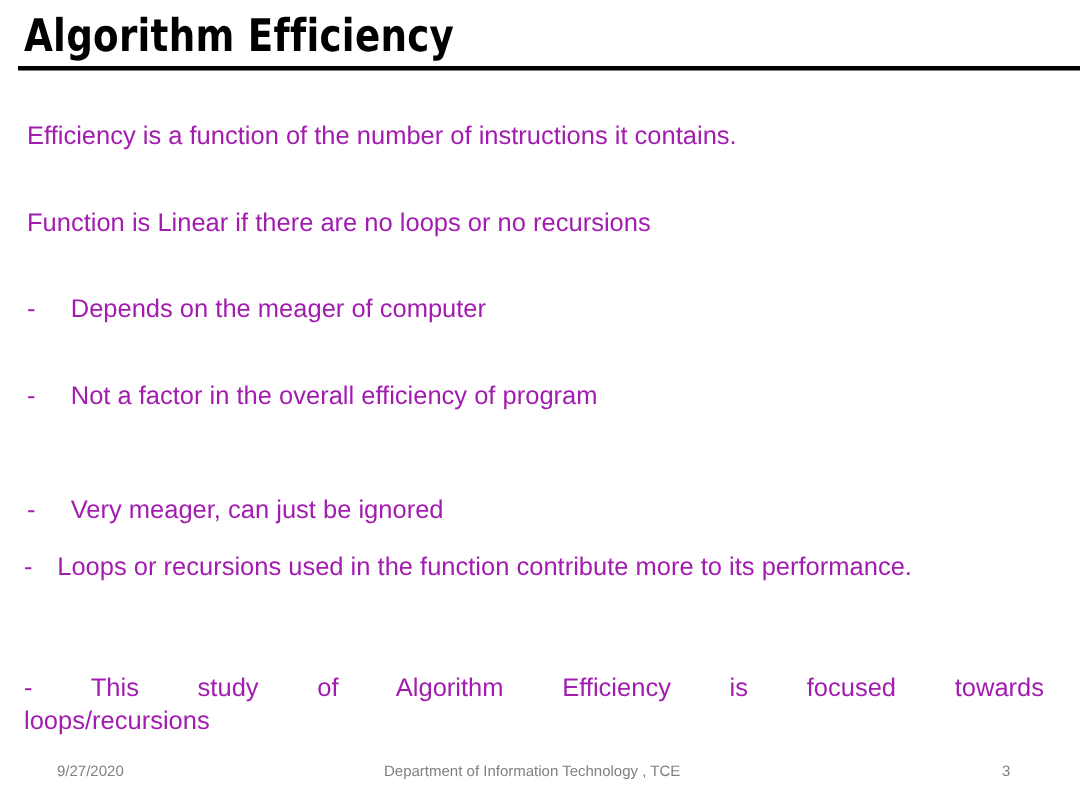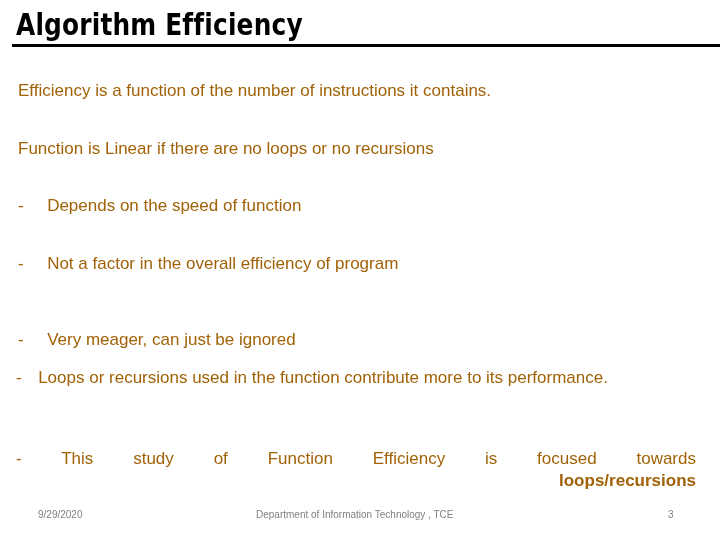--- a/index.html
+++ b/index.html
@@ -58,31 +58,31 @@
   .body-block {
     position: absolute;
     left: 0;
     top: 50px;
     width: 720px;
   }
   .para {
     position: absolute;
     font-size: 17px;
     line-height: 22px;
-    color: #a16207;
+    color: #a21caf;
     font-family: "Liberation Sans", sans-serif;
   }
   .p1 { left: 18px; top: 30px;  width: 690px; }
   .p2 { left: 18px; top: 88px;  width: 690px; }
   .p3 { left: 18px; top: 145px; width: 690px; }
   .p4 { left: 18px; top: 203px; width: 690px; }
   .p5 { left: 18px; top: 260px; width: 690px; margin-top: 19px; }
   .p6 { left: 16px; top: 317px; width: 680px; }
   .p7 { left: 16px; top: 398px; width: 680px; text-align: justify; }
-  .p7 .lastline { text-align: right; font-weight: bold; }
+  .p7 .lastline { text-align: left; }
 
   .dash { display: inline-block; }
   .gap-wide { display: inline-block; width: 14px; }
   .gap-narrow { display: inline-block; width: 7px; }
 
   
   .footer {
     position: absolute;
     left: 0;
     top: 508px;
@@ -125,21 +125,21 @@
 
   <div class="body-block">
 
     <div class="para p1">Efficiency is a function of the number of instructions it contains.</div>
 
     <div class="para p2">Function is Linear if there are no loops or no recursions</div>
 
     <div class="para p3">
       <span class="dash">-</span>
       <span class="gap-wide"></span>
-      <span>Depends on the speed of function</span>
+      <span>Depends on the meager of computer</span>
     </div>
 
     <div class="para p4">
       <span class="dash">-</span>
       <span class="gap-wide"></span>
       <span>Not a factor in the overall efficiency of program</span>
     </div>
 
     <div class="para p5">
       <span class="dash">-</span>
@@ -149,26 +149,26 @@
 
     <div class="para p6">
       <span class="dash">-</span>
       <span class="gap-narrow"></span>
       <span>Loops or recursions used in the function contribute more to its performance.</span>
     </div>
 
     <div class="para p7">
       <div style="text-align: justify; text-align-last: justify;">
         <span class="dash">-</span>
-        <span>This study of Function Efficiency is focused towards</span>
+        <span>This study of Algorithm Efficiency is focused towards</span>
       </div>
       <div class="lastline">loops/recursions</div>
     </div>
 
   </div>
 
   <div class="footer">
-    <div class="footer-date">9/29/2020</div>
+    <div class="footer-date">9/27/2020</div>
     <div class="footer-center">Department of Information Technology , TCE</div>
     <div class="footer-page">3</div>
   </div>
 
 </div>
 
 </body></html>

